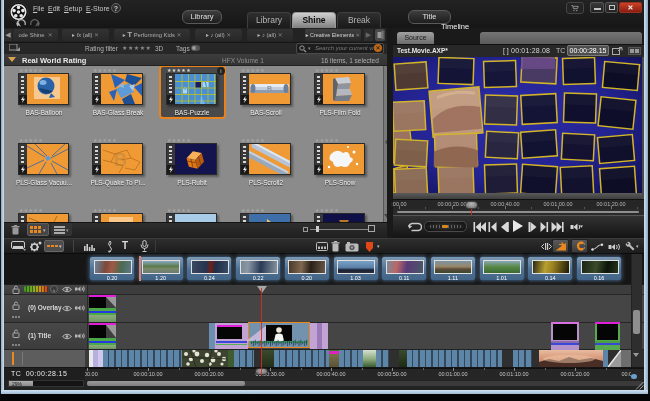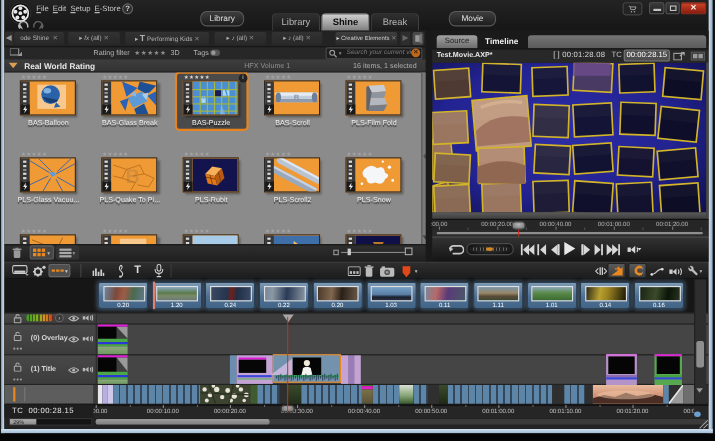--- a/index.html
+++ b/index.html
@@ -33,21 +33,21 @@
 <div class="ab txt" style="left:64px;top:5px;font-size:7px;color:#c8c8c8;font-weight:normal;"><u>S</u>etup</div>
 <div class="ab txt" style="left:86px;top:5px;font-size:7px;color:#c8c8c8;font-weight:normal;"><u>E</u>-Store</div>
 <div class="ab" style="left:111px;top:3px;width:10px;height:10px;border-radius:50%;background:#2e2e2e;border:1px solid #666;color:#ccc;font-size:7px;text-align:center;line-height:9px;font-weight:bold;">?</div>
 <svg class="ab" style="left:16px;top:19px" width="24" height="9" viewBox="0 0 24 9">
 <path d="M2 7 A4 4 0 1 1 9 6" fill="none" stroke="#b8b8b8" stroke-width="1.3"></path>
       <path d="M0.2 5 L5 7.8 L2.2 2.6 Z" fill="#b8b8b8"></path>
 <path d="M22 7 A4 4 0 1 0 15 6" fill="none" stroke="#606060" stroke-width="1.3"></path>
       <path d="M23.8 5 L19 7.8 L21.8 2.6 Z" fill="#606060"></path>
 </svg>
 <div class="ab" style="left:182px;top:10px;width:40px;height:14px;background:linear-gradient(180deg,#3d3d3d,#1e1e1e);border:1px solid #5a5a5a;border-radius:6px;color:#e0e0e0;font-size:7.5px;text-align:center;line-height:12px;">Library</div>
-<div class="ab" style="left:408px;top:10px;width:43px;height:14px;background:linear-gradient(180deg,#3d3d3d,#1e1e1e);border:1px solid #5a5a5a;border-radius:6px;color:#e0e0e0;font-size:7.5px;text-align:center;line-height:12px;">Movie</div>
+<div class="ab" style="left:408px;top:10px;width:43px;height:14px;background:linear-gradient(180deg,#3d3d3d,#1e1e1e);border:1px solid #5a5a5a;border-radius:6px;color:#e0e0e0;font-size:7.5px;text-align:center;line-height:12px;">Title</div>
 <div class="ab" style="left:247px;top:12px;width:44px;height:16px;background:linear-gradient(180deg,#2f2f2f,#1a1a1a);border:1px solid #3f3f3f;border-bottom:none;border-radius:4px 4px 0 0;color:#b5b5b5;font-size:8.5px;text-align:center;line-height:15px;">Library</div>
 <div class="ab" style="left:292px;top:12px;width:44px;height:16px;background:linear-gradient(180deg,#d0d0d0,#7e7e7e);border:1px solid #999;border-bottom:none;border-radius:4px 4px 0 0;color:#0a0a0a;font-size:8.5px;font-weight:bold;text-align:center;line-height:15px;">Shine</div>
 <div class="ab" style="left:337px;top:12px;width:44px;height:16px;background:linear-gradient(180deg,#2f2f2f,#1a1a1a);border:1px solid #3f3f3f;border-bottom:none;border-radius:4px 4px 0 0;color:#b5b5b5;font-size:8.5px;text-align:center;line-height:15px;">Break</div>
 <div class="ab" style="left:566px;top:2px;width:18px;height:12px;background:#242424;border:1px solid #454545;border-radius:3px;"></div>
 <svg class="ab" style="left:571px;top:4.5px" width="8" height="7" viewBox="0 0 8 7">
       <path d="M0.5 0.5 h1.2 l0.8 3.2 h3.8 l0.9-2.4 h-5" fill="none" stroke="#a8a8a8" stroke-width="0.8"></path>
       <circle cx="3" cy="5.6" r="0.7" fill="#a8a8a8"></circle>
       <circle cx="5.8" cy="5.6" r="0.7" fill="#a8a8a8"></circle>
     </svg>
 <div class="ab" style="left:590px;top:2px;width:14px;height:11px;background:linear-gradient(180deg,#3a3a3a,#222);border:1px solid #555;border-radius:2px;"></div>
@@ -441,21 +441,21 @@
 <div class="ab" style="left:54px;top:232px;width:11px;height:1.5px;background:#aaa;"></div>
 <div class="ab txt" style="left:66px;top:227px;font-size:5px;color:#999;font-weight:normal;">▾</div>
 <div class="ab" style="left:303px;top:227px;width:5px;height:5px;border:1px solid #999;"></div>
 <div class="ab" style="left:310px;top:229px;width:58px;height:1px;background:#888;"></div>
 <div class="ab" style="left:316px;top:226px;width:3px;height:6px;background:#ccc;"></div>
 <div class="ab" style="left:368px;top:225px;width:7px;height:7px;border:1px solid #aaa;"></div>
 <div class="ab" style="left:387px;top:28px;width:6px;height:210px;background:#191919;"></div>
 <div class="ab" style="left:393px;top:28px;width:251px;height:210px;background:#1e1e1e;"></div>
 <div class="ab" style="left:393px;top:28px;width:251px;height:16px;background:#1a1a1a;"></div>
 <div class="ab" style="left:397px;top:32px;width:37px;height:12px;background:linear-gradient(180deg,#a2a2a2,#6c6c6c);border-radius:3px 3px 0 0;color:#1d1d1d;font-size:7px;text-align:center;line-height:12px;">Source</div>
-<div class="ab txt" style="left:441px;top:33px;font-size:7.5px;color:#f0f0f0;font-weight:bold;">Timeline</div>
+<div class="ab txt" style="left:441px;top:22px;font-size:7.5px;color:#f0f0f0;font-weight:normal;">Timeline</div>
 <div class="ab" style="left:480px;top:32px;width:162px;height:12px;background:linear-gradient(180deg,#757575,#5a5a5a);border-radius:3px 3px 0 0;"></div>
 <div class="ab" style="left:393px;top:44px;width:251px;height:13px;background:#282828;border-top:1px solid #111;"></div>
 <div class="ab txt" style="left:397px;top:47px;font-size:6.5px;color:#e8e8e8;font-weight:bold;">Test.Movie.AXP*</div>
 <div class="ab txt" style="left:503px;top:47px;font-size:7px;color:#d8d8d8;font-weight:normal;letter-spacing:0.2px;">[ ] 00:01:28.08</div>
 <div class="ab txt" style="left:556px;top:47px;font-size:7px;color:#c0c0c0;font-weight:normal;">TC</div>
 <div class="ab" style="left:567px;top:45px;width:42px;height:11px;background:#4e4e4e;border:1px solid #7a7a7a;border-radius:2px;color:#fff;font-size:7px;text-align:center;line-height:9px;">00:00:28.15</div>
 <svg class="ab" style="left:612px;top:47px" width="11" height="8" viewBox="0 0 11 8">
       <rect x="0.5" y="1.5" width="7" height="6" fill="none" stroke="#aaa"></rect>
       <path d="M6 4 L10 0.5 M10 0.5 h-3 M10 0.5 v3" stroke="#aaa" fill="none"></path>
     </svg>

